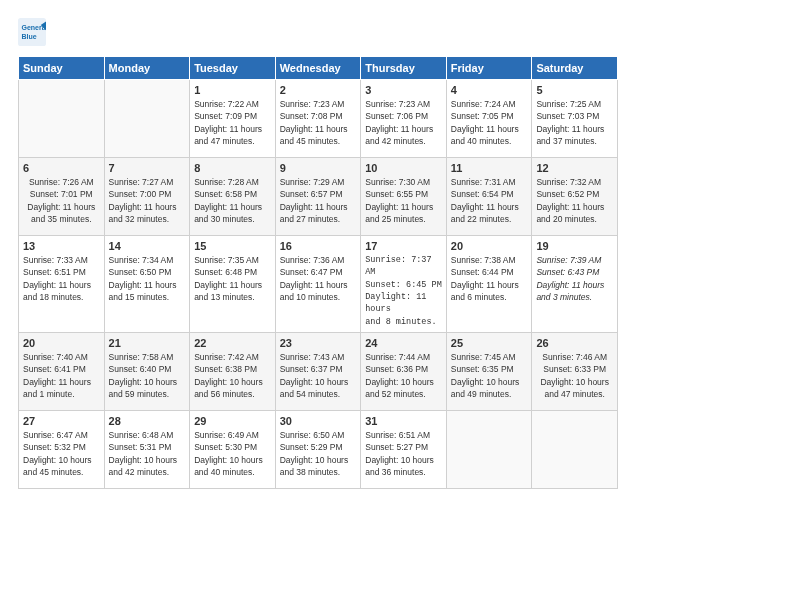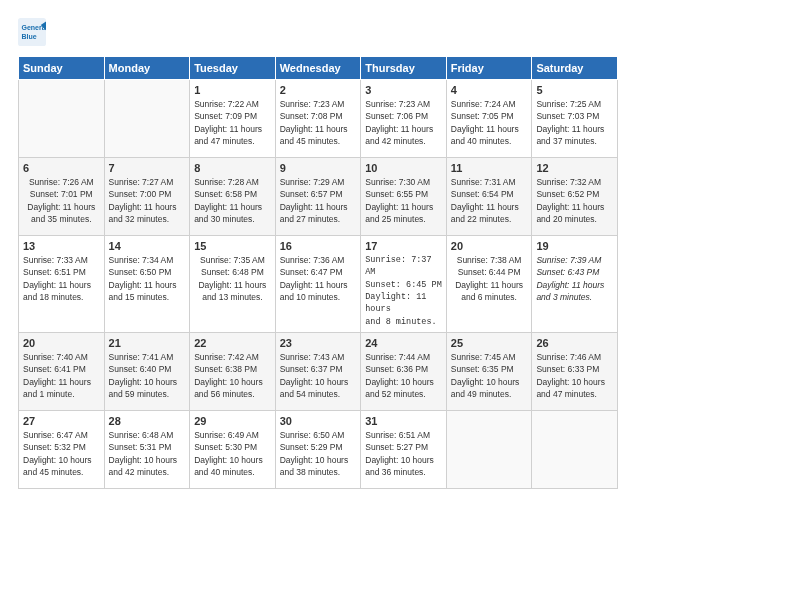--- a/index.html
+++ b/index.html
@@ -232,42 +232,42 @@
           </td>
           <td>
             <span class="day-num">14</span>
             <div class="cell-text" style="white-space: pre-line;">Sunrise: 7:34 AM
 Sunset: 6:50 PM
 Daylight: 11 hours
 and 15 minutes.</div>
           </td>
           <td>
             <span class="day-num">15</span>
-            <div class="cell-text" style="white-space: pre-line; text-align: center;">Sunrise: 7:35 AM
+            <div class="cell-text" style="white-space: pre-line;">Sunrise: 7:35 AM
 Sunset: 6:48 PM
 Daylight: 11 hours
 and 13 minutes.</div>
           </td>
           <td>
             <span class="day-num">16</span>
             <div class="cell-text" style="white-space: pre-line;">Sunrise: 7:36 AM
 Sunset: 6:47 PM
 Daylight: 11 hours
 and 10 minutes.</div>
           </td>
           <td>
             <span class="day-num">17</span>
             <div class="cell-text" style="white-space: pre-line; font-family: Liberation Mono, monospace;">Sunrise: 7:37 AM
 Sunset: 6:45 PM
 Daylight: 11 hours
 and 8 minutes.</div>
           </td>
           <td>
             <span class="day-num">20</span>
-            <div class="cell-text" style="white-space: pre-line; text-align: center;">Sunrise: 7:38 AM
+            <div class="cell-text" style="white-space: pre-line;">Sunrise: 7:38 AM
 Sunset: 6:44 PM
 Daylight: 11 hours
 and 6 minutes.</div>
           </td>
           <td>
             <span class="day-num">19</span>
             <div class="cell-text" style="white-space: pre-line; font-style: italic;">Sunrise: 7:39 AM
 Sunset: 6:43 PM
 Daylight: 11 hours
 and 3 minutes.</div>
@@ -276,21 +276,21 @@
         <tr>
           <td>
             <span class="day-num">20</span>
             <div class="cell-text" style="white-space: pre-line;">Sunrise: 7:40 AM
 Sunset: 6:41 PM
 Daylight: 11 hours
 and 1 minute.</div>
           </td>
           <td>
             <span class="day-num">21</span>
-            <div class="cell-text" style="white-space: pre-line;">Sunrise: 7:41 AM
+            <div class="cell-text" style="white-space: pre-line;">Sunrise: 7:58 AM
 Sunset: 6:40 PM
 Daylight: 10 hours
 and 59 minutes.</div>
           </td>
           <td>
             <span class="day-num">22</span>
             <div class="cell-text" style="white-space: pre-line;">Sunrise: 7:42 AM
 Sunset: 6:38 PM
 Daylight: 10 hours
 and 56 minutes.</div>
@@ -311,21 +311,21 @@
           </td>
           <td>
             <span class="day-num">25</span>
             <div class="cell-text" style="white-space: pre-line;">Sunrise: 7:45 AM
 Sunset: 6:35 PM
 Daylight: 10 hours
 and 49 minutes.</div>
           </td>
           <td>
             <span class="day-num">26</span>
-            <div class="cell-text" style="white-space: pre-line;">Sunrise: 7:46 AM
+            <div class="cell-text" style="white-space: pre-line; text-align: center;">Sunrise: 7:46 AM
 Sunset: 6:33 PM
 Daylight: 10 hours
 and 47 minutes.</div>
           </td>
         </tr>
         <tr>
           <td>
             <span class="day-num">27</span>
             <div class="cell-text" style="white-space: pre-line;">Sunrise: 6:47 AM
 Sunset: 5:32 PM

